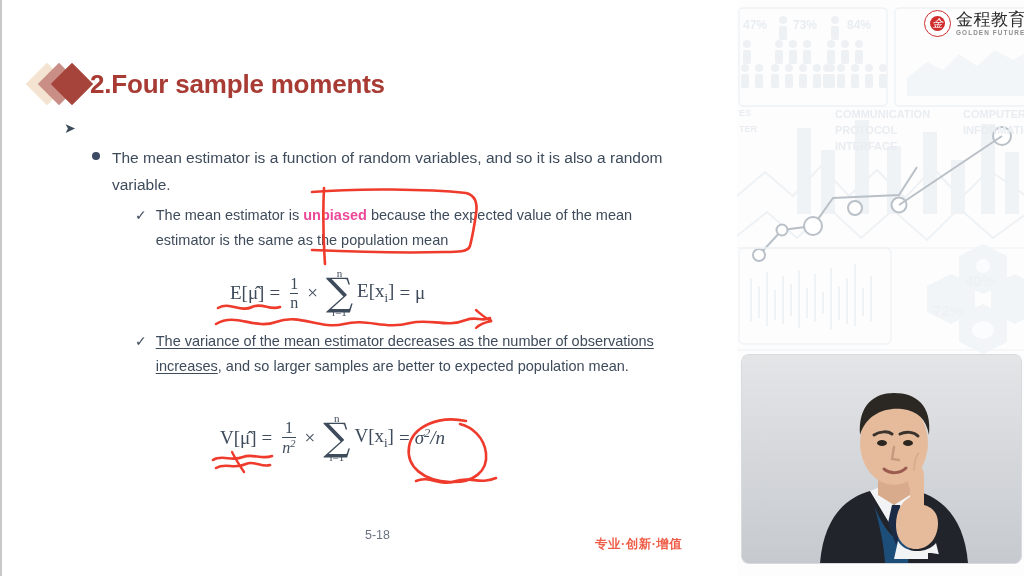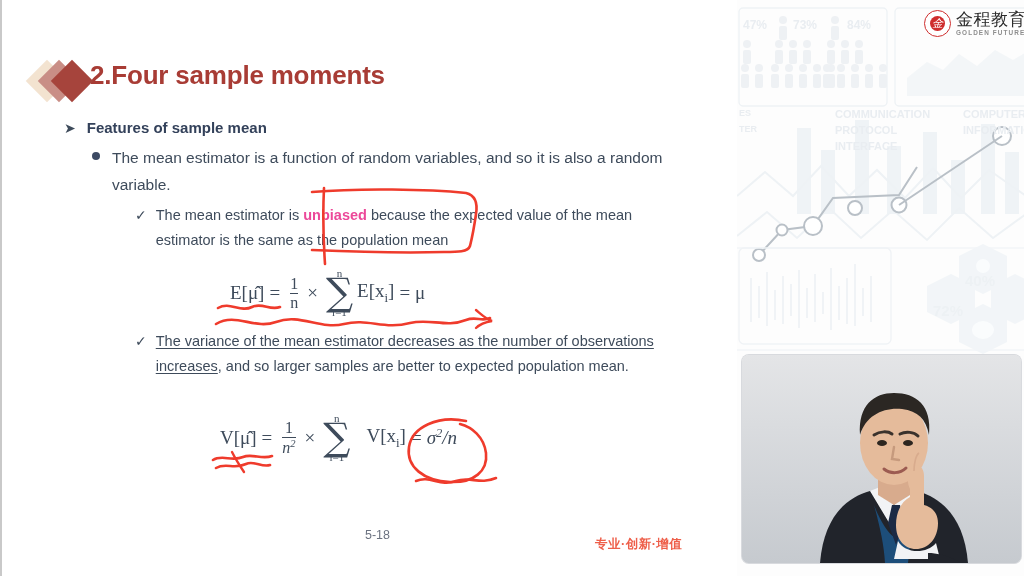--- a/index.html
+++ b/index.html
@@ -9,21 +9,21 @@
     font-family:"Liberation Sans","DejaVu Sans",sans-serif;
     color:#3e4b5b;
     position:relative;
   }
   #slide{position:absolute;inset:0;background:#fff;box-sizing:border-box;border-left:2px solid #c9c9c9;}
 
   
   .content{position:absolute;left:0;top:0;width:735px;height:576px;}
 
   
-  .title-row{position:absolute;left:30px;top:60px;height:48px;display:flex;align-items:flex-start;}
+  .title-row{position:absolute;left:30px;top:60px;height:48px;display:flex;align-items:center;}
   .diamonds{position:relative;width:58px;height:42px;flex:none;}
   .dia{position:absolute;width:30px;height:30px;transform:rotate(45deg);top:6px;}
   .dia.d1{left:0px;background:#f3e3d0;}
   .dia.d2{left:12px;background:#c98e86;}
   .dia.d3{left:25px;background:#a6443c;}
   .title-text{font-size:26px;font-weight:bold;color:#a83c35;letter-spacing:-.2px;white-space:nowrap;}
 
   
   .lvl1{position:absolute;left:62px;top:118px;display:flex;align-items:flex-start;gap:11px;}
   .arrow-bullet{color:#3e4b5b;font-size:14px;line-height:20px;}
@@ -98,21 +98,20 @@
       <div class="diamonds">
         <div class="dia d1"></div>
         <div class="dia d2"></div>
         <div class="dia d3"></div>
       </div>
       <div class="title-text">2.Four sample moments</div>
     </div>
 
     <div class="lvl1">
       <span class="arrow-bullet">➤</span>
-      <span class="lvl1-text">Features of sample mean</span>
     </div>
 
     <div class="lvl2">
       <span class="dot-bullet"></span>
       <span class="lvl2-text">The mean estimator is a function of random variables, and so it is also a random variable.</span>
     </div>
 
     <div class="lvl3" id="blk-unbiased">
       <span class="check-bullet">✓</span>
       <span class="lvl3-text"><span>The mean estimator is </span><b>unbiased</b><span> because the expected value of the mean estimator is the same as the population mean</span></span>
@@ -147,21 +146,21 @@
       <span class="frac">
         <span class="num">1</span>
         <span class="den"><span class="it">n</span><sup class="it">2</sup></span>
       </span>
       <span style="margin:0 4px">×</span>
       <span class="sigma-grp">
         <span class="sig-top">n</span>
         <span class="sig-char">∑</span>
         <span class="sig-bot">i=1</span>
       </span>
-      <span style="margin-left:12px"><span>V[x</span><sub>i</sub><span>]</span></span>
+      <span style="margin-left:0"><span>V[x</span><sub>i</sub><span>]</span></span>
       <span style="margin:0 5px">=</span>
       <span class="it"><span>σ</span><sup>2</sup><span>/n</span></span>
     </div>
 
     <svg class="annot" id="annot-box" width="200" height="105" viewBox="0 0 200 105">
       <path d="M14 6 C60 2,130 3,168 7 C176 9,180 16,178 28 C176 42,174 52,172 60
                C170 66,160 66,146 66 C110 67,60 66,14 64" fill="none" stroke="#ef3b2c" stroke-width="2.6" stroke-linecap="round"></path>
       <path d="M26 2 C25 22,25 48,27 78" fill="none" stroke="#ef3b2c" stroke-width="2.6" stroke-linecap="round"></path>
     </svg>
 

